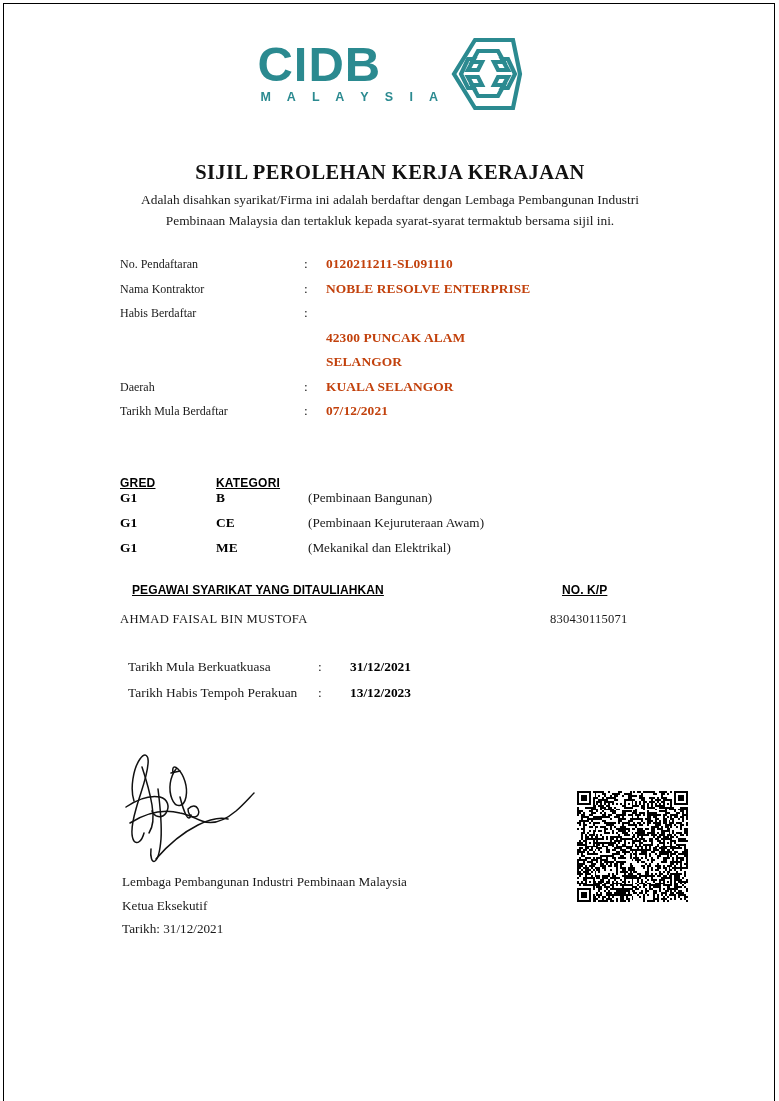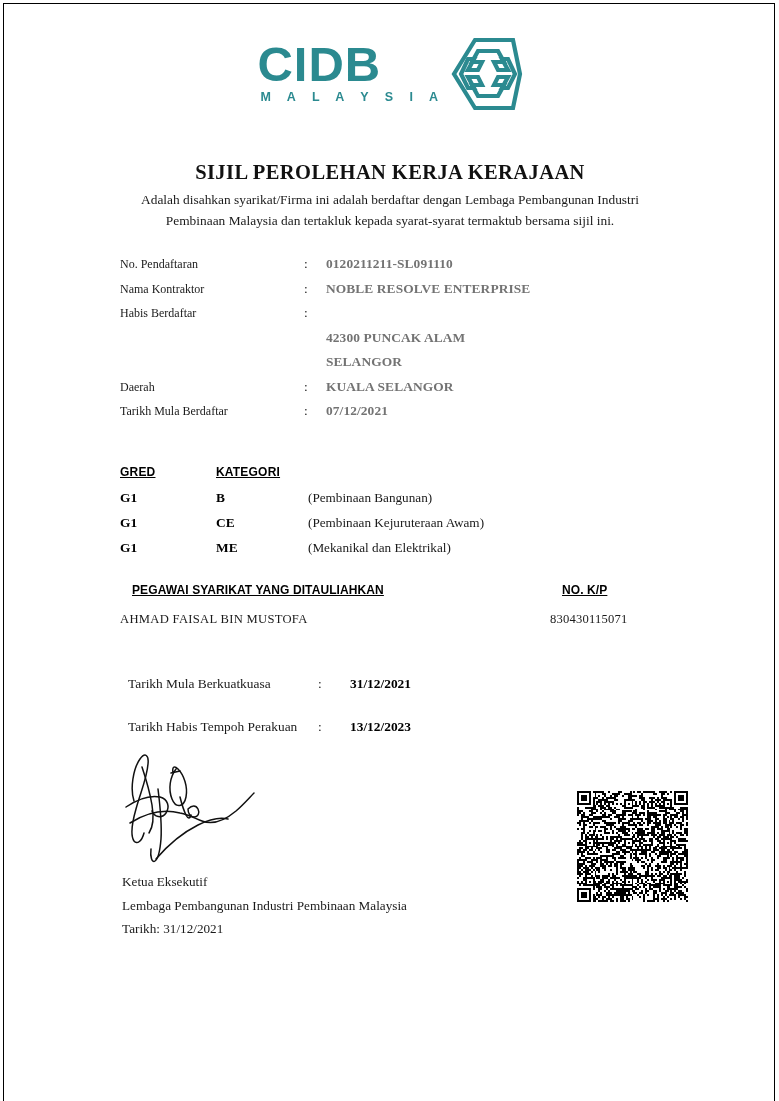--- a/index.html
+++ b/index.html
@@ -117,35 +117,35 @@
   }
   .det-colon {
     width: 22px;
     flex: none;
     font-size: 13.4px;
     color: #1a1a1a;
   }
   .det-value {
     font-size: 13.4px;
     font-weight: bold;
-    color: #737373;
+    color: #c2410c;
     letter-spacing: 0.1px;
   }
 
   
   .grades {
     position: absolute;
     left: 116px;
     top: 461px;
     width: 600px;
   }
   .grade-head {
     display: flex;
     height: 25px;
-    align-items: flex-start;
+    align-items: flex-end;
   }
   .grade-head span {
     font-family: "Liberation Sans", sans-serif;
     font-weight: bold;
     font-size: 12px;
     text-decoration: underline;
     letter-spacing: 0.2px;
     color: #000000;
   }
   .gh-gred { width: 96px; flex: none; }
@@ -215,21 +215,20 @@
   .validity {
     position: absolute;
     left: 124px;
     top: 655px;
     width: 500px;
   }
   .val-row {
     display: flex;
     align-items: baseline;
     height: 26px;
-    margin-top: 17px;
   }
   .val-label {
     width: 190px;
     flex: none;
     font-size: 13.4px;
     color: #1a1a1a;
   }
   .val-colon {
     width: 32px;
     flex: none;
@@ -387,22 +386,22 @@
       <path d="M60,20 C54,28 52,40 56,50 C60,60 68,58 70,48 C72,38 68,26 62,20 C58,16 56,18 57,24"></path>
       <path d="M64,48 C66,56 68,62 70,66 C72,70 74,70 75,66"></path>
       <path d="M14,74 C30,64 48,60 64,64 C74,66 80,70 86,72 C96,76 108,72 120,62 C128,55 134,48 138,44"></path>
       <path d="M40,110 C52,96 66,84 82,76 C94,70 104,68 112,70"></path>
       <path d="M72,60 C76,56 80,56 82,60 C84,64 82,68 78,68 C74,68 72,64 72,60 Z"></path>
       <path d="M55,24 L64,22"></path>
     </g>
   </svg>
 
   <div class="sign-block">
+    <div class="sign-line">Lembaga Pembangunan Industri Pembinaan Malaysia</div>
     <div class="sign-line">Ketua Eksekutif</div>
-    <div class="sign-line">Lembaga Pembangunan Industri Pembinaan Malaysia</div>
     <div class="sign-line">Tarikh: 31/12/2021</div>
   </div>
 
   <div class="qr">
     <svg width="111" height="111" viewBox="0 0 57 57" shape-rendering="crispEdges">
       <rect width="57" height="57" fill="#ffffff"></rect>
       <g fill="#000000" id="qr-modules">
           <path d="M0 0h1v1h-1zM1 0h1v1h-1zM2 0h1v1h-1zM3 0h1v1h-1zM4 0h1v1h-1zM5 0h1v1h-1zM6 0h1v1h-1zM8 0h1v1h-1zM9 0h1v1h-1zM10 0h1v1h-1zM11 0h1v1h-1zM12 0h1v1h-1zM13 0h1v1h-1zM16 0h1v1h-1zM21 0h1v1h-1zM22 0h1v1h-1zM27 0h1v1h-1zM29 0h1v1h-1zM31 0h1v1h-1zM32 0h1v1h-1zM34 0h1v1h-1zM35 0h1v1h-1zM36 0h1v1h-1zM37 0h1v1h-1zM38 0h1v1h-1zM39 0h1v1h-1zM42 0h1v1h-1zM43 0h1v1h-1zM44 0h1v1h-1zM45 0h1v1h-1zM48 0h1v1h-1zM50 0h1v1h-1zM51 0h1v1h-1zM52 0h1v1h-1zM53 0h1v1h-1zM54 0h1v1h-1zM55 0h1v1h-1zM56 0h1v1h-1zM0 1h1v1h-1zM6 1h1v1h-1zM9 1h1v1h-1zM13 1h1v1h-1zM14 1h1v1h-1zM18 1h1v1h-1zM19 1h1v1h-1zM20 1h1v1h-1zM21 1h1v1h-1zM24 1h1v1h-1zM25 1h1v1h-1zM26 1h1v1h-1zM27 1h1v1h-1zM33 1h1v1h-1zM39 1h1v1h-1zM40 1h1v1h-1zM43 1h1v1h-1zM44 1h1v1h-1zM46 1h1v1h-1zM50 1h1v1h-1zM56 1h1v1h-1zM0 2h1v1h-1zM2 2h1v1h-1zM3 2h1v1h-1zM4 2h1v1h-1zM6 2h1v1h-1zM9 2h1v1h-1zM11 2h1v1h-1zM14 2h1v1h-1zM17 2h1v1h-1zM19 2h1v1h-1zM20 2h1v1h-1zM23 2h1v1h-1zM26 2h1v1h-1zM27 2h1v1h-1zM28 2h1v1h-1zM29 2h1v1h-1zM30 2h1v1h-1zM32 2h1v1h-1zM33 2h1v1h-1zM43 2h1v1h-1zM50 2h1v1h-1zM52 2h1v1h-1zM53 2h1v1h-1zM54 2h1v1h-1zM56 2h1v1h-1zM0 3h1v1h-1zM2 3h1v1h-1zM3 3h1v1h-1zM4 3h1v1h-1zM6 3h1v1h-1zM8 3h1v1h-1zM9 3h1v1h-1zM10 3h1v1h-1zM13 3h1v1h-1zM15 3h1v1h-1zM16 3h1v1h-1zM17 3h1v1h-1zM18 3h1v1h-1zM19 3h1v1h-1zM26 3h1v1h-1zM27 3h1v1h-1zM32 3h1v1h-1zM33 3h1v1h-1zM34 3h1v1h-1zM37 3h1v1h-1zM38 3h1v1h-1zM39 3h1v1h-1zM41 3h1v1h-1zM43 3h1v1h-1zM44 3h1v1h-1zM45 3h1v1h-1zM50 3h1v1h-1zM52 3h1v1h-1zM53 3h1v1h-1zM54 3h1v1h-1zM56 3h1v1h-1zM0 4h1v1h-1zM2 4h1v1h-1zM3 4h1v1h-1zM4 4h1v1h-1zM6 4h1v1h-1zM8 4h1v1h-1zM11 4h1v1h-1zM12 4h1v1h-1zM13 4h1v1h-1zM14 4h1v1h-1zM15 4h1v1h-1zM19 4h1v1h-1zM20 4h1v1h-1zM24 4h1v1h-1zM25 4h1v1h-1zM26 4h1v1h-1zM27 4h1v1h-1zM28 4h1v1h-1zM29 4h1v1h-1zM33 4h1v1h-1zM34 4h1v1h-1zM38 4h1v1h-1zM40 4h1v1h-1zM41 4h1v1h-1zM42 4h1v1h-1zM44 4h1v1h-1zM45 4h1v1h-1zM46 4h1v1h-1zM47 4h1v1h-1zM48 4h1v1h-1zM50 4h1v1h-1zM52 4h1v1h-1zM53 4h1v1h-1zM54 4h1v1h-1zM56 4h1v1h-1zM0 5h1v1h-1zM6 5h1v1h-1zM8 5h1v1h-1zM10 5h1v1h-1zM11 5h1v1h-1zM12 5h1v1h-1zM14 5h1v1h-1zM15 5h1v1h-1zM16 5h1v1h-1zM17 5h1v1h-1zM18 5h1v1h-1zM24 5h1v1h-1zM28 5h1v1h-1zM30 5h1v1h-1zM32 5h1v1h-1zM34 5h1v1h-1zM35 5h1v1h-1zM37 5h1v1h-1zM38 5h1v1h-1zM39 5h1v1h-1zM41 5h1v1h-1zM43 5h1v1h-1zM44 5h1v1h-1zM48 5h1v1h-1zM50 5h1v1h-1zM56 5h1v1h-1zM0 6h1v1h-1zM1 6h1v1h-1zM2 6h1v1h-1zM3 6h1v1h-1zM4 6h1v1h-1zM5 6h1v1h-1zM6 6h1v1h-1zM8 6h1v1h-1zM10 6h1v1h-1zM12 6h1v1h-1zM14 6h1v1h-1zM16 6h1v1h-1zM18 6h1v1h-1zM20 6h1v1h-1zM22 6h1v1h-1zM24 6h1v1h-1zM26 6h1v1h-1zM28 6h1v1h-1zM30 6h1v1h-1zM32 6h1v1h-1zM34 6h1v1h-1zM36 6h1v1h-1zM38 6h1v1h-1zM40 6h1v1h-1zM42 6h1v1h-1zM44 6h1v1h-1zM46 6h1v1h-1zM48 6h1v1h-1zM50 6h1v1h-1zM51 6h1v1h-1zM52 6h1v1h-1zM53 6h1v1h-1zM54 6h1v1h-1zM55 6h1v1h-1zM56 6h1v1h-1zM8 7h1v1h-1zM9 7h1v1h-1zM11 7h1v1h-1zM12 7h1v1h-1zM13 7h1v1h-1zM15 7h1v1h-1zM16 7h1v1h-1zM23 7h1v1h-1zM24 7h1v1h-1zM28 7h1v1h-1zM29 7h1v1h-1zM30 7h1v1h-1zM31 7h1v1h-1zM33 7h1v1h-1zM34 7h1v1h-1zM36 7h1v1h-1zM38 7h1v1h-1zM40 7h1v1h-1zM41 7h1v1h-1zM42 7h1v1h-1zM43 7h1v1h-1zM44 7h1v1h-1zM48 7h1v1h-1zM0 8h1v1h-1zM4 8h1v1h-1zM5 8h1v1h-1zM6 8h1v1h-1zM7 8h1v1h-1zM8 8h1v1h-1zM9 8h1v1h-1zM12 8h1v1h-1zM13 8h1v1h-1zM14 8h1v1h-1zM16 8h1v1h-1zM17 8h1v1h-1zM19 8h1v1h-1zM24 8h1v1h-1zM25 8h1v1h-1zM26 8h1v1h-1zM27 8h1v1h-1zM28 8h1v1h-1zM33 8h1v1h-1zM34 8h1v1h-1zM36 8h1v1h-1zM37 8h1v1h-1zM38 8h1v1h-1zM39 8h1v1h-1zM42 8h1v1h-1zM43 8h1v1h-1zM44 8h1v1h-1zM45 8h1v1h-1zM46 8h1v1h-1zM47 8h1v1h-1zM48 8h1v1h-1zM49 8h1v1h-1zM53 8h1v1h-1zM54 8h1v1h-1zM55 8h1v1h-1zM56 8h1v1h-1zM0 9h1v1h-1zM7 9h1v1h-1zM8 9h1v1h-1zM9 9h1v1h-1zM10 9h1v1h-1zM12 9h1v1h-1zM14 9h1v1h-1zM15 9h1v1h-1zM16 9h1v1h-1zM17 9h1v1h-1zM18 9h1v1h-1zM20 9h1v1h-1zM21 9h1v1h-1zM30 9h1v1h-1zM34 9h1v1h-1zM40 9h1v1h-1zM45 9h1v1h-1zM47 9h1v1h-1zM48 9h1v1h-1zM49 9h1v1h-1zM50 9h1v1h-1zM52 9h1v1h-1zM53 9h1v1h-1zM54 9h1v1h-1zM55 9h1v1h-1zM56 9h1v1h-1zM0 10h1v1h-1zM1 10h1v1h-1zM2 10h1v1h-1zM6 10h1v1h-1zM7 10h1v1h-1zM10 10h1v1h-1zM13 10h1v1h-1zM17 10h1v1h-1zM18 10h1v1h-1zM19 10h1v1h-1zM23 10h1v1h-1zM24 10h1v1h-1zM25 10h1v1h-1zM26 10h1v1h-1zM27 10h1v1h-1zM29 10h1v1h-1zM30 10h1v1h-1zM36 10h1v1h-1zM42 10h1v1h-1zM43 10h1v1h-1zM44 10h1v1h-1zM45 10h1v1h-1zM50 10h1v1h-1zM53 10h1v1h-1zM54 10h1v1h-1zM56 10h1v1h-1zM0 11h1v1h-1zM1 11h1v1h-1zM3 11h1v1h-1zM7 11h1v1h-1zM8 11h1v1h-1zM9 11h1v1h-1zM12 11h1v1h-1zM14 11h1v1h-1zM18 11h1v1h-1zM19 11h1v1h-1zM23 11h1v1h-1zM24 11h1v1h-1zM28 11h1v1h-1zM29 11h1v1h-1zM30 11h1v1h-1zM32 11h1v1h-1zM33 11h1v1h-1zM34 11h1v1h-1zM36 11h1v1h-1zM37 11h1v1h-1zM38 11h1v1h-1zM39 11h1v1h-1zM40 11h1v1h-1zM45 11h1v1h-1zM46 11h1v1h-1zM47 11h1v1h-1zM51 11h1v1h-1zM52 11h1v1h-1zM54 11h1v1h-1zM56 11h1v1h-1zM0 12h1v1h-1zM2 12h1v1h-1zM3 12h1v1h-1zM6 12h1v1h-1zM7 12h1v1h-1zM13 12h1v1h-1zM14 12h1v1h-1zM16 12h1v1h-1zM17 12h1v1h-1zM20 12h1v1h-1zM21 12h1v1h-1zM22 12h1v1h-1zM23 12h1v1h-1zM24 12h1v1h-1zM26 12h1v1h-1zM27 12h1v1h-1zM28 12h1v1h-1zM30 12h1v1h-1zM31 12h1v1h-1zM32 12h1v1h-1zM34 12h1v1h-1zM36 12h1v1h-1zM37 12h1v1h-1zM38 12h1v1h-1zM39 12h1v1h-1zM40 12h1v1h-1zM41 12h1v1h-1zM42 12h1v1h-1zM44 12h1v1h-1zM45 12h1v1h-1zM48 12h1v1h-1zM49 12h1v1h-1zM50 12h1v1h-1zM51 12h1v1h-1zM54 12h1v1h-1zM55 12h1v1h-1zM56 12h1v1h-1zM2 13h1v1h-1zM3 13h1v1h-1zM4 13h1v1h-1zM5 13h1v1h-1zM8 13h1v1h-1zM9 13h1v1h-1zM10 13h1v1h-1zM11 13h1v1h-1zM12 13h1v1h-1zM13 13h1v1h-1zM14 13h1v1h-1zM15 13h1v1h-1zM16 13h1v1h-1zM19 13h1v1h-1zM20 13h1v1h-1zM21 13h1v1h-1zM23 13h1v1h-1zM28 13h1v1h-1zM31 13h1v1h-1zM36 13h1v1h-1zM37 13h1v1h-1zM39 13h1v1h-1zM40 13h1v1h-1zM44 13h1v1h-1zM46 13h1v1h-1zM48 13h1v1h-1zM50 13h1v1h-1zM51 13h1v1h-1zM53 13h1v1h-1zM54 13h1v1h-1zM56 13h1v1h-1zM2 14h1v1h-1zM5 14h1v1h-1zM6 14h1v1h-1zM7 14h1v1h-1zM8 14h1v1h-1zM9 14h1v1h-1zM10 14h1v1h-1zM11 14h1v1h-1zM12 14h1v1h-1zM17 14h1v1h-1zM21 14h1v1h-1zM22 14h1v1h-1zM23 14h1v1h-1zM24 14h1v1h-1zM27 14h1v1h-1zM28 14h1v1h-1zM29 14h1v1h-1zM30 14h1v1h-1zM31 14h1v1h-1zM32 14h1v1h-1zM33 14h1v1h-1zM35 14h1v1h-1zM36 14h1v1h-1zM37 14h1v1h-1zM40 14h1v1h-1zM41 14h1v1h-1zM44 14h1v1h-1zM45 14h1v1h-1zM48 14h1v1h-1zM49 14h1v1h-1zM52 14h1v1h-1zM54 14h1v1h-1zM56 14h1v1h-1zM1 15h1v1h-1zM2 15h1v1h-1zM3 15h1v1h-1zM4 15h1v1h-1zM5 15h1v1h-1zM7 15h1v1h-1zM13 15h1v1h-1zM14 15h1v1h-1zM21 15h1v1h-1zM22 15h1v1h-1zM26 15h1v1h-1zM27 15h1v1h-1zM28 15h1v1h-1zM33 15h1v1h-1zM36 15h1v1h-1zM37 15h1v1h-1zM38 15h1v1h-1zM40 15h1v1h-1zM42 15h1v1h-1zM44 15h1v1h-1zM45 15h1v1h-1zM47 15h1v1h-1zM49 15h1v1h-1zM54 15h1v1h-1zM0 16h1v1h-1zM1 16h1v1h-1zM3 16h1v1h-1zM6 16h1v1h-1zM8 16h1v1h-1zM9 16h1v1h-1zM10 16h1v1h-1zM11 16h1v1h-1zM14 16h1v1h-1zM15 16h1v1h-1zM16 16h1v1h-1zM17 16h1v1h-1zM18 16h1v1h-1zM19 16h1v1h-1zM21 16h1v1h-1zM23 16h1v1h-1zM24 16h1v1h-1zM25 16h1v1h-1zM26 16h1v1h-1zM29 16h1v1h-1zM31 16h1v1h-1zM32 16h1v1h-1zM34 16h1v1h-1zM36 16h1v1h-1zM37 16h1v1h-1zM39 16h1v1h-1zM40 16h1v1h-1zM41 16h1v1h-1zM42 16h1v1h-1zM44 16h1v1h-1zM45 16h1v1h-1zM47 16h1v1h-1zM48 16h1v1h-1zM49 16h1v1h-1zM51 16h1v1h-1zM52 16h1v1h-1zM53 16h1v1h-1zM56 16h1v1h-1zM1 17h1v1h-1zM3 17h1v1h-1zM4 17h1v1h-1zM8 17h1v1h-1zM15 17h1v1h-1zM16 17h1v1h-1zM17 17h1v1h-1zM18 17h1v1h-1zM23 17h1v1h-1zM26 17h1v1h-1zM27 17h1v1h-1zM28 17h1v1h-1zM29 17h1v1h-1zM30 17h1v1h-1zM32 17h1v1h-1zM33 17h1v1h-1zM36 17h1v1h-1zM40 17h1v1h-1zM41 17h1v1h-1zM42 17h1v1h-1zM45 17h1v1h-1zM46 17h1v1h-1zM47 17h1v1h-1zM48 17h1v1h-1zM50 17h1v1h-1zM53 17h1v1h-1zM54 17h1v1h-1zM56 17h1v1h-1zM3 18h1v1h-1zM6 18h1v1h-1zM7 18h1v1h-1zM9 18h1v1h-1zM10 18h1v1h-1zM12 18h1v1h-1zM13 18h1v1h-1zM14 18h1v1h-1zM17 18h1v1h-1zM19 18h1v1h-1zM22 18h1v1h-1zM23 18h1v1h-1zM24 18h1v1h-1zM30 18h1v1h-1zM38 18h1v1h-1zM39 18h1v1h-1zM40 18h1v1h-1zM41 18h1v1h-1zM43 18h1v1h-1zM45 18h1v1h-1zM46 18h1v1h-1zM48 18h1v1h-1zM51 18h1v1h-1zM53 18h1v1h-1zM0 19h1v1h-1zM2 19h1v1h-1zM3 19h1v1h-1zM9 19h1v1h-1zM14 19h1v1h-1zM15 19h1v1h-1zM17 19h1v1h-1zM20 19h1v1h-1zM21 19h1v1h-1zM22 19h1v1h-1zM23 19h1v1h-1zM24 19h1v1h-1zM25 19h1v1h-1zM26 19h1v1h-1zM28 19h1v1h-1zM29 19h1v1h-1zM31 19h1v1h-1zM32 19h1v1h-1zM33 19h1v1h-1zM35 19h1v1h-1zM36 19h1v1h-1zM38 19h1v1h-1zM39 19h1v1h-1zM41 19h1v1h-1zM42 19h1v1h-1zM43 19h1v1h-1zM46 19h1v1h-1zM47 19h1v1h-1zM53 19h1v1h-1zM55 19h1v1h-1zM56 19h1v1h-1zM3 20h1v1h-1zM6 20h1v1h-1zM8 20h1v1h-1zM9 20h1v1h-1zM11 20h1v1h-1zM12 20h1v1h-1zM14 20h1v1h-1zM18 20h1v1h-1zM21 20h1v1h-1zM22 20h1v1h-1zM23 20h1v1h-1zM24 20h1v1h-1zM26 20h1v1h-1zM31 20h1v1h-1zM32 20h1v1h-1zM33 20h1v1h-1zM34 20h1v1h-1zM38 20h1v1h-1zM39 20h1v1h-1zM43 20h1v1h-1zM44 20h1v1h-1zM45 20h1v1h-1zM46 20h1v1h-1zM47 20h1v1h-1zM49 20h1v1h-1zM55 20h1v1h-1zM56 20h1v1h-1zM2 21h1v1h-1zM3 21h1v1h-1zM5 21h1v1h-1zM8 21h1v1h-1zM14 21h1v1h-1zM15 21h1v1h-1zM16 21h1v1h-1zM18 21h1v1h-1zM20 21h1v1h-1zM23 21h1v1h-1zM24 21h1v1h-1zM25 21h1v1h-1zM28 21h1v1h-1zM30 21h1v1h-1zM31 21h1v1h-1zM32 21h1v1h-1zM33 21h1v1h-1zM34 21h1v1h-1zM36 21h1v1h-1zM37 21h1v1h-1zM38 21h1v1h-1zM39 21h1v1h-1zM41 21h1v1h-1zM43 21h1v1h-1zM44 21h1v1h-1zM47 21h1v1h-1zM49 21h1v1h-1zM51 21h1v1h-1zM52 21h1v1h-1zM53 21h1v1h-1zM55 21h1v1h-1zM56 21h1v1h-1zM2 22h1v1h-1zM4 22h1v1h-1zM6 22h1v1h-1zM7 22h1v1h-1zM8 22h1v1h-1zM10 22h1v1h-1zM12 22h1v1h-1zM21 22h1v1h-1zM24 22h1v1h-1zM25 22h1v1h-1zM26 22h1v1h-1zM29 22h1v1h-1zM31 22h1v1h-1zM32 22h1v1h-1zM33 22h1v1h-1zM34 22h1v1h-1zM35 22h1v1h-1zM36 22h1v1h-1zM38 22h1v1h-1zM39 22h1v1h-1zM40 22h1v1h-1zM42 22h1v1h-1zM43 22h1v1h-1zM44 22h1v1h-1zM46 22h1v1h-1zM47 22h1v1h-1zM48 22h1v1h-1zM50 22h1v1h-1zM53 22h1v1h-1zM54 22h1v1h-1zM56 22h1v1h-1zM2 23h1v1h-1zM4 23h1v1h-1zM5 23h1v1h-1zM7 23h1v1h-1zM9 23h1v1h-1zM10 23h1v1h-1zM13 23h1v1h-1zM15 23h1v1h-1zM17 23h1v1h-1zM18 23h1v1h-1zM19 23h1v1h-1zM20 23h1v1h-1zM21 23h1v1h-1zM22 23h1v1h-1zM28 23h1v1h-1zM29 23h1v1h-1zM31 23h1v1h-1zM33 23h1v1h-1zM39 23h1v1h-1zM41 23h1v1h-1zM42 23h1v1h-1zM44 23h1v1h-1zM45 23h1v1h-1zM46 23h1v1h-1zM48 23h1v1h-1zM49 23h1v1h-1zM51 23h1v1h-1zM2 24h1v1h-1zM4 24h1v1h-1zM5 24h1v1h-1zM6 24h1v1h-1zM7 24h1v1h-1zM8 24h1v1h-1zM9 24h1v1h-1zM10 24h1v1h-1zM11 24h1v1h-1zM12 24h1v1h-1zM13 24h1v1h-1zM15 24h1v1h-1zM17 24h1v1h-1zM18 24h1v1h-1zM20 24h1v1h-1zM22 24h1v1h-1zM23 24h1v1h-1zM24 24h1v1h-1zM25 24h1v1h-1zM26 24h1v1h-1zM27 24h1v1h-1zM28 24h1v1h-1zM30 24h1v1h-1zM32 24h1v1h-1zM33 24h1v1h-1zM34 24h1v1h-1zM37 24h1v1h-1zM38 24h1v1h-1zM40 24h1v1h-1zM41 24h1v1h-1zM43 24h1v1h-1zM44 24h1v1h-1zM45 24h1v1h-1zM46 24h1v1h-1zM47 24h1v1h-1zM48 24h1v1h-1zM52 24h1v1h-1zM53 24h1v1h-1zM54 24h1v1h-1zM55 24h1v1h-1zM1 25h1v1h-1zM3 25h1v1h-1zM4 25h1v1h-1zM8 25h1v1h-1zM10 25h1v1h-1zM17 25h1v1h-1zM19 25h1v1h-1zM20 25h1v1h-1zM21 25h1v1h-1zM22 25h1v1h-1zM24 25h1v1h-1zM28 25h1v1h-1zM29 25h1v1h-1zM30 25h1v1h-1zM31 25h1v1h-1zM32 25h1v1h-1zM34 25h1v1h-1zM35 25h1v1h-1zM37 25h1v1h-1zM38 25h1v1h-1zM41 25h1v1h-1zM42 25h1v1h-1zM44 25h1v1h-1zM48 25h1v1h-1zM49 25h1v1h-1zM50 25h1v1h-1zM52 25h1v1h-1zM53 25h1v1h-1zM54 25h1v1h-1zM55 25h1v1h-1zM56 25h1v1h-1zM0 26h1v1h-1zM1 26h1v1h-1zM2 26h1v1h-1zM4 26h1v1h-1zM6 26h1v1h-1zM8 26h1v1h-1zM9 26h1v1h-1zM10 26h1v1h-1zM11 26h1v1h-1zM12 26h1v1h-1zM13 26h1v1h-1zM14 26h1v1h-1zM15 26h1v1h-1zM16 26h1v1h-1zM17 26h1v1h-1zM18 26h1v1h-1zM19 26h1v1h-1zM21 26h1v1h-1zM24 26h1v1h-1zM26 26h1v1h-1zM28 26h1v1h-1zM29 26h1v1h-1zM32 26h1v1h-1zM33 26h1v1h-1zM38 26h1v1h-1zM42 26h1v1h-1zM43 26h1v1h-1zM44 26h1v1h-1zM46 26h1v1h-1zM48 26h1v1h-1zM50 26h1v1h-1zM0 27h1v1h-1zM1 27h1v1h-1zM2 27h1v1h-1zM3 27h1v1h-1zM4 27h1v1h-1zM8 27h1v1h-1zM10 27h1v1h-1zM11 27h1v1h-1zM13 27h1v1h-1zM16 27h1v1h-1zM17 27h1v1h-1zM18 27h1v1h-1zM20 27h1v1h-1zM23 27h1v1h-1zM24 27h1v1h-1zM28 27h1v1h-1zM30 27h1v1h-1zM32 27h1v1h-1zM34 27h1v1h-1zM35 27h1v1h-1zM36 27h1v1h-1zM37 27h1v1h-1zM38 27h1v1h-1zM41 27h1v1h-1zM44 27h1v1h-1zM48 27h1v1h-1zM51 27h1v1h-1zM52 27h1v1h-1zM53 27h1v1h-1zM54 27h1v1h-1zM55 27h1v1h-1zM4 28h1v1h-1zM5 28h1v1h-1zM6 28h1v1h-1zM7 28h1v1h-1zM8 28h1v1h-1zM9 28h1v1h-1zM10 28h1v1h-1zM13 28h1v1h-1zM14 28h1v1h-1zM15 28h1v1h-1zM18 28h1v1h-1zM20 28h1v1h-1zM21 28h1v1h-1zM22 28h1v1h-1zM23 28h1v1h-1zM24 28h1v1h-1zM25 28h1v1h-1zM26 28h1v1h-1zM27 28h1v1h-1zM28 28h1v1h-1zM30 28h1v1h-1zM31 28h1v1h-1zM32 28h1v1h-1zM33 28h1v1h-1zM35 28h1v1h-1zM37 28h1v1h-1zM40 28h1v1h-1zM41 28h1v1h-1zM43 28h1v1h-1zM44 28h1v1h-1zM45 28h1v1h-1zM46 28h1v1h-1zM47 28h1v1h-1zM48 28h1v1h-1zM49 28h1v1h-1zM50 28h1v1h-1zM52 28h1v1h-1zM55 28h1v1h-1zM1 29h1v1h-1zM2 29h1v1h-1zM4 29h1v1h-1zM5 29h1v1h-1zM7 29h1v1h-1zM10 29h1v1h-1zM11 29h1v1h-1zM12 29h1v1h-1zM15 29h1v1h-1zM19 29h1v1h-1zM20 29h1v1h-1zM21 29h1v1h-1zM22 29h1v1h-1zM25 29h1v1h-1zM26 29h1v1h-1zM27 29h1v1h-1zM31 29h1v1h-1zM33 29h1v1h-1zM35 29h1v1h-1zM37 29h1v1h-1zM39 29h1v1h-1zM40 29h1v1h-1zM42 29h1v1h-1zM43 29h1v1h-1zM44 29h1v1h-1zM45 29h1v1h-1zM48 29h1v1h-1zM49 29h1v1h-1zM50 29h1v1h-1zM51 29h1v1h-1zM52 29h1v1h-1zM53 29h1v1h-1zM55 29h1v1h-1zM0 30h1v1h-1zM1 30h1v1h-1zM3 30h1v1h-1zM4 30h1v1h-1zM6 30h1v1h-1zM7 30h1v1h-1zM9 30h1v1h-1zM11 30h1v1h-1zM15 30h1v1h-1zM16 30h1v1h-1zM18 30h1v1h-1zM19 30h1v1h-1zM22 30h1v1h-1zM23 30h1v1h-1zM24 30h1v1h-1zM27 30h1v1h-1zM28 30h1v1h-1zM29 30h1v1h-1zM30 30h1v1h-1zM31 30h1v1h-1zM32 30h1v1h-1zM33 30h1v1h-1zM34 30h1v1h-1zM35 30h1v1h-1zM36 30h1v1h-1zM37 30h1v1h-1zM39 30h1v1h-1zM40 30h1v1h-1zM41 30h1v1h-1zM43 30h1v1h-1zM44 30h1v1h-1zM46 30h1v1h-1zM47 30h1v1h-1zM49 30h1v1h-1zM55 30h1v1h-1zM56 30h1v1h-1zM0 31h1v1h-1zM1 31h1v1h-1zM2 31h1v1h-1zM3 31h1v1h-1zM5 31h1v1h-1zM8 31h1v1h-1zM12 31h1v1h-1zM15 31h1v1h-1zM16 31h1v1h-1zM20 31h1v1h-1zM21 31h1v1h-1zM23 31h1v1h-1zM24 31h1v1h-1zM25 31h1v1h-1zM26 31h1v1h-1zM28 31h1v1h-1zM30 31h1v1h-1zM33 31h1v1h-1zM34 31h1v1h-1zM35 31h1v1h-1zM38 31h1v1h-1zM39 31h1v1h-1zM42 31h1v1h-1zM43 31h1v1h-1zM44 31h1v1h-1zM45 31h1v1h-1zM46 31h1v1h-1zM47 31h1v1h-1zM48 31h1v1h-1zM50 31h1v1h-1zM51 31h1v1h-1zM54 31h1v1h-1zM55 31h1v1h-1zM56 31h1v1h-1zM0 32h1v1h-1zM2 32h1v1h-1zM5 32h1v1h-1zM6 32h1v1h-1zM7 32h1v1h-1zM8 32h1v1h-1zM9 32h1v1h-1zM10 32h1v1h-1zM18 32h1v1h-1zM19 32h1v1h-1zM20 32h1v1h-1zM21 32h1v1h-1zM24 32h1v1h-1zM27 32h1v1h-1zM29 32h1v1h-1zM30 32h1v1h-1zM32 32h1v1h-1zM33 32h1v1h-1zM34 32h1v1h-1zM35 32h1v1h-1zM37 32h1v1h-1zM40 32h1v1h-1zM42 32h1v1h-1zM43 32h1v1h-1zM44 32h1v1h-1zM45 32h1v1h-1zM46 32h1v1h-1zM48 32h1v1h-1zM49 32h1v1h-1zM50 32h1v1h-1zM52 32h1v1h-1zM53 32h1v1h-1zM54 32h1v1h-1zM55 32h1v1h-1zM56 32h1v1h-1zM2 33h1v1h-1zM3 33h1v1h-1zM12 33h1v1h-1zM13 33h1v1h-1zM14 33h1v1h-1zM15 33h1v1h-1zM16 33h1v1h-1zM17 33h1v1h-1zM18 33h1v1h-1zM22 33h1v1h-1zM23 33h1v1h-1zM27 33h1v1h-1zM30 33h1v1h-1zM35 33h1v1h-1zM37 33h1v1h-1zM41 33h1v1h-1zM42 33h1v1h-1zM46 33h1v1h-1zM48 33h1v1h-1zM51 33h1v1h-1zM55 33h1v1h-1zM56 33h1v1h-1zM1 34h1v1h-1zM4 34h1v1h-1zM5 34h1v1h-1zM6 34h1v1h-1zM8 34h1v1h-1zM10 34h1v1h-1zM11 34h1v1h-1zM12 34h1v1h-1zM15 34h1v1h-1zM18 34h1v1h-1zM19 34h1v1h-1zM21 34h1v1h-1zM22 34h1v1h-1zM23 34h1v1h-1zM24 34h1v1h-1zM27 34h1v1h-1zM29 34h1v1h-1zM30 34h1v1h-1zM31 34h1v1h-1zM33 34h1v1h-1zM35 34h1v1h-1zM38 34h1v1h-1zM41 34h1v1h-1zM44 34h1v1h-1zM45 34h1v1h-1zM46 34h1v1h-1zM47 34h1v1h-1zM49 34h1v1h-1zM51 34h1v1h-1zM52 34h1v1h-1zM53 34h1v1h-1zM54 34h1v1h-1zM56 34h1v1h-1zM0 35h1v1h-1zM1 35h1v1h-1zM2 35h1v1h-1zM3 35h1v1h-1zM4 35h1v1h-1zM7 35h1v1h-1zM8 35h1v1h-1zM9 35h1v1h-1zM10 35h1v1h-1zM12 35h1v1h-1zM13 35h1v1h-1zM14 35h1v1h-1zM15 35h1v1h-1zM19 35h1v1h-1zM28 35h1v1h-1zM30 35h1v1h-1zM31 35h1v1h-1zM32 35h1v1h-1zM36 35h1v1h-1zM38 35h1v1h-1zM39 35h1v1h-1zM44 35h1v1h-1zM45 35h1v1h-1zM49 35h1v1h-1zM51 35h1v1h-1zM53 35h1v1h-1zM54 35h1v1h-1zM56 35h1v1h-1zM0 36h1v1h-1zM3 36h1v1h-1zM5 36h1v1h-1zM6 36h1v1h-1zM7 36h1v1h-1zM10 36h1v1h-1zM12 36h1v1h-1zM14 36h1v1h-1zM15 36h1v1h-1zM16 36h1v1h-1zM17 36h1v1h-1zM18 36h1v1h-1zM20 36h1v1h-1zM21 36h1v1h-1zM22 36h1v1h-1zM23 36h1v1h-1zM24 36h1v1h-1zM31 36h1v1h-1zM33 36h1v1h-1zM34 36h1v1h-1zM38 36h1v1h-1zM43 36h1v1h-1zM44 36h1v1h-1zM45 36h1v1h-1zM48 36h1v1h-1zM49 36h1v1h-1zM50 36h1v1h-1zM51 36h1v1h-1zM52 36h1v1h-1zM53 36h1v1h-1zM56 36h1v1h-1zM0 37h1v1h-1zM1 37h1v1h-1zM2 37h1v1h-1zM3 37h1v1h-1zM7 37h1v1h-1zM8 37h1v1h-1zM9 37h1v1h-1zM12 37h1v1h-1zM13 37h1v1h-1zM15 37h1v1h-1zM17 37h1v1h-1zM19 37h1v1h-1zM20 37h1v1h-1zM22 37h1v1h-1zM23 37h1v1h-1zM27 37h1v1h-1zM35 37h1v1h-1zM37 37h1v1h-1zM41 37h1v1h-1zM48 37h1v1h-1zM49 37h1v1h-1zM51 37h1v1h-1zM53 37h1v1h-1zM55 37h1v1h-1zM56 37h1v1h-1zM0 38h1v1h-1zM1 38h1v1h-1zM2 38h1v1h-1zM4 38h1v1h-1zM6 38h1v1h-1zM7 38h1v1h-1zM8 38h1v1h-1zM12 38h1v1h-1zM13 38h1v1h-1zM14 38h1v1h-1zM16 38h1v1h-1zM17 38h1v1h-1zM19 38h1v1h-1zM20 38h1v1h-1zM22 38h1v1h-1zM27 38h1v1h-1zM28 38h1v1h-1zM33 38h1v1h-1zM34 38h1v1h-1zM36 38h1v1h-1zM37 38h1v1h-1zM40 38h1v1h-1zM41 38h1v1h-1zM42 38h1v1h-1zM44 38h1v1h-1zM46 38h1v1h-1zM47 38h1v1h-1zM48 38h1v1h-1zM50 38h1v1h-1zM53 38h1v1h-1zM56 38h1v1h-1zM0 39h1v1h-1zM1 39h1v1h-1zM3 39h1v1h-1zM4 39h1v1h-1zM5 39h1v1h-1zM7 39h1v1h-1zM9 39h1v1h-1zM10 39h1v1h-1zM11 39h1v1h-1zM13 39h1v1h-1zM14 39h1v1h-1zM20 39h1v1h-1zM22 39h1v1h-1zM23 39h1v1h-1zM24 39h1v1h-1zM26 39h1v1h-1zM27 39h1v1h-1zM28 39h1v1h-1zM29 39h1v1h-1zM34 39h1v1h-1zM36 39h1v1h-1zM38 39h1v1h-1zM41 39h1v1h-1zM42 39h1v1h-1zM44 39h1v1h-1zM45 39h1v1h-1zM47 39h1v1h-1zM49 39h1v1h-1zM50 39h1v1h-1zM51 39h1v1h-1zM52 39h1v1h-1zM53 39h1v1h-1zM54 39h1v1h-1zM55 39h1v1h-1zM56 39h1v1h-1zM0 40h1v1h-1zM2 40h1v1h-1zM4 40h1v1h-1zM5 40h1v1h-1zM6 40h1v1h-1zM8 40h1v1h-1zM10 40h1v1h-1zM11 40h1v1h-1zM14 40h1v1h-1zM17 40h1v1h-1zM20 40h1v1h-1zM23 40h1v1h-1zM24 40h1v1h-1zM26 40h1v1h-1zM27 40h1v1h-1zM28 40h1v1h-1zM29 40h1v1h-1zM36 40h1v1h-1zM38 40h1v1h-1zM40 40h1v1h-1zM41 40h1v1h-1zM45 40h1v1h-1zM47 40h1v1h-1zM48 40h1v1h-1zM50 40h1v1h-1zM53 40h1v1h-1zM0 41h1v1h-1zM1 41h1v1h-1zM3 41h1v1h-1zM4 41h1v1h-1zM5 41h1v1h-1zM7 41h1v1h-1zM9 41h1v1h-1zM11 41h1v1h-1zM20 41h1v1h-1zM22 41h1v1h-1zM23 41h1v1h-1zM24 41h1v1h-1zM25 41h1v1h-1zM27 41h1v1h-1zM29 41h1v1h-1zM30 41h1v1h-1zM35 41h1v1h-1zM36 41h1v1h-1zM42 41h1v1h-1zM44 41h1v1h-1zM46 41h1v1h-1zM47 41h1v1h-1zM51 41h1v1h-1zM55 41h1v1h-1zM0 42h1v1h-1zM1 42h1v1h-1zM2 42h1v1h-1zM4 42h1v1h-1zM5 42h1v1h-1zM6 42h1v1h-1zM9 42h1v1h-1zM16 42h1v1h-1zM18 42h1v1h-1zM20 42h1v1h-1zM24 42h1v1h-1zM26 42h1v1h-1zM27 42h1v1h-1zM28 42h1v1h-1zM31 42h1v1h-1zM32 42h1v1h-1zM35 42h1v1h-1zM36 42h1v1h-1zM38 42h1v1h-1zM40 42h1v1h-1zM42 42h1v1h-1zM43 42h1v1h-1zM46 42h1v1h-1zM48 42h1v1h-1zM49 42h1v1h-1zM50 42h1v1h-1zM51 42h1v1h-1zM52 42h1v1h-1zM53 42h1v1h-1zM55 42h1v1h-1zM1 43h1v1h-1zM4 43h1v1h-1zM7 43h1v1h-1zM9 43h1v1h-1zM10 43h1v1h-1zM11 43h1v1h-1zM13 43h1v1h-1zM14 43h1v1h-1zM15 43h1v1h-1zM16 43h1v1h-1zM18 43h1v1h-1zM19 43h1v1h-1zM23 43h1v1h-1zM24 43h1v1h-1zM25 43h1v1h-1zM26 43h1v1h-1zM27 43h1v1h-1zM28 43h1v1h-1zM29 43h1v1h-1zM30 43h1v1h-1zM32 43h1v1h-1zM33 43h1v1h-1zM34 43h1v1h-1zM35 43h1v1h-1zM36 43h1v1h-1zM37 43h1v1h-1zM38 43h1v1h-1zM39 43h1v1h-1zM41 43h1v1h-1zM42 43h1v1h-1zM44 43h1v1h-1zM45 43h1v1h-1zM47 43h1v1h-1zM48 43h1v1h-1zM50 43h1v1h-1zM51 43h1v1h-1zM52 43h1v1h-1zM55 43h1v1h-1zM0 44h1v1h-1zM3 44h1v1h-1zM4 44h1v1h-1zM5 44h1v1h-1zM6 44h1v1h-1zM7 44h1v1h-1zM8 44h1v1h-1zM10 44h1v1h-1zM11 44h1v1h-1zM13 44h1v1h-1zM14 44h1v1h-1zM15 44h1v1h-1zM17 44h1v1h-1zM18 44h1v1h-1zM19 44h1v1h-1zM20 44h1v1h-1zM21 44h1v1h-1zM24 44h1v1h-1zM25 44h1v1h-1zM26 44h1v1h-1zM27 44h1v1h-1zM28 44h1v1h-1zM29 44h1v1h-1zM30 44h1v1h-1zM31 44h1v1h-1zM32 44h1v1h-1zM35 44h1v1h-1zM38 44h1v1h-1zM43 44h1v1h-1zM44 44h1v1h-1zM45 44h1v1h-1zM46 44h1v1h-1zM47 44h1v1h-1zM48 44h1v1h-1zM50 44h1v1h-1zM51 44h1v1h-1zM52 44h1v1h-1zM54 44h1v1h-1zM3 45h1v1h-1zM4 45h1v1h-1zM8 45h1v1h-1zM12 45h1v1h-1zM13 45h1v1h-1zM16 45h1v1h-1zM19 45h1v1h-1zM22 45h1v1h-1zM24 45h1v1h-1zM28 45h1v1h-1zM31 45h1v1h-1zM33 45h1v1h-1zM36 45h1v1h-1zM38 45h1v1h-1zM39 45h1v1h-1zM40 45h1v1h-1zM42 45h1v1h-1zM43 45h1v1h-1zM44 45h1v1h-1zM48 45h1v1h-1zM50 45h1v1h-1zM51 45h1v1h-1zM52 45h1v1h-1zM53 45h1v1h-1zM56 45h1v1h-1zM0 46h1v1h-1zM2 46h1v1h-1zM4 46h1v1h-1zM6 46h1v1h-1zM8 46h1v1h-1zM9 46h1v1h-1zM11 46h1v1h-1zM12 46h1v1h-1zM13 46h1v1h-1zM15 46h1v1h-1zM16 46h1v1h-1zM18 46h1v1h-1zM20 46h1v1h-1zM23 46h1v1h-1zM24 46h1v1h-1zM26 46h1v1h-1zM28 46h1v1h-1zM31 46h1v1h-1zM33 46h1v1h-1zM35 46h1v1h-1zM39 46h1v1h-1zM42 46h1v1h-1zM44 46h1v1h-1zM46 46h1v1h-1zM48 46h1v1h-1zM50 46h1v1h-1zM52 46h1v1h-1zM53 46h1v1h-1zM54 46h1v1h-1zM55 46h1v1h-1zM56 46h1v1h-1zM0 47h1v1h-1zM1 47h1v1h-1zM2 47h1v1h-1zM3 47h1v1h-1zM4 47h1v1h-1zM8 47h1v1h-1zM9 47h1v1h-1zM10 47h1v1h-1zM11 47h1v1h-1zM12 47h1v1h-1zM14 47h1v1h-1zM15 47h1v1h-1zM16 47h1v1h-1zM18 47h1v1h-1zM19 47h1v1h-1zM20 47h1v1h-1zM21 47h1v1h-1zM22 47h1v1h-1zM24 47h1v1h-1zM28 47h1v1h-1zM30 47h1v1h-1zM32 47h1v1h-1zM33 47h1v1h-1zM34 47h1v1h-1zM36 47h1v1h-1zM37 47h1v1h-1zM40 47h1v1h-1zM41 47h1v1h-1zM42 47h1v1h-1zM43 47h1v1h-1zM44 47h1v1h-1zM48 47h1v1h-1zM50 47h1v1h-1zM51 47h1v1h-1zM53 47h1v1h-1zM55 47h1v1h-1zM1 48h1v1h-1zM3 48h1v1h-1zM4 48h1v1h-1zM5 48h1v1h-1zM6 48h1v1h-1zM7 48h1v1h-1zM8 48h1v1h-1zM9 48h1v1h-1zM10 48h1v1h-1zM11 48h1v1h-1zM13 48h1v1h-1zM14 48h1v1h-1zM17 48h1v1h-1zM18 48h1v1h-1zM20 48h1v1h-1zM22 48h1v1h-1zM23 48h1v1h-1zM24 48h1v1h-1zM25 48h1v1h-1zM26 48h1v1h-1zM27 48h1v1h-1zM28 48h1v1h-1zM31 48h1v1h-1zM34 48h1v1h-1zM35 48h1v1h-1zM37 48h1v1h-1zM38 48h1v1h-1zM39 48h1v1h-1zM40 48h1v1h-1zM41 48h1v1h-1zM42 48h1v1h-1zM44 48h1v1h-1zM45 48h1v1h-1zM46 48h1v1h-1zM47 48h1v1h-1zM48 48h1v1h-1zM50 48h1v1h-1zM51 48h1v1h-1zM54 48h1v1h-1zM8 49h1v1h-1zM10 49h1v1h-1zM11 49h1v1h-1zM12 49h1v1h-1zM14 49h1v1h-1zM15 49h1v1h-1zM16 49h1v1h-1zM18 49h1v1h-1zM23 49h1v1h-1zM28 49h1v1h-1zM29 49h1v1h-1zM30 49h1v1h-1zM32 49h1v1h-1zM34 49h1v1h-1zM37 49h1v1h-1zM39 49h1v1h-1zM40 49h1v1h-1zM41 49h1v1h-1zM42 49h1v1h-1zM46 49h1v1h-1zM47 49h1v1h-1zM50 49h1v1h-1zM51 49h1v1h-1zM52 49h1v1h-1zM53 49h1v1h-1zM55 49h1v1h-1zM0 50h1v1h-1zM1 50h1v1h-1zM2 50h1v1h-1zM3 50h1v1h-1zM4 50h1v1h-1zM5 50h1v1h-1zM6 50h1v1h-1zM8 50h1v1h-1zM11 50h1v1h-1zM12 50h1v1h-1zM15 50h1v1h-1zM17 50h1v1h-1zM18 50h1v1h-1zM19 50h1v1h-1zM20 50h1v1h-1zM21 50h1v1h-1zM22 50h1v1h-1zM23 50h1v1h-1zM24 50h1v1h-1zM25 50h1v1h-1zM26 50h1v1h-1zM27 50h1v1h-1zM28 50h1v1h-1zM30 50h1v1h-1zM31 50h1v1h-1zM35 50h1v1h-1zM37 50h1v1h-1zM38 50h1v1h-1zM42 50h1v1h-1zM44 50h1v1h-1zM46 50h1v1h-1zM47 50h1v1h-1zM48 50h1v1h-1zM49 50h1v1h-1zM50 50h1v1h-1zM51 50h1v1h-1zM56 50h1v1h-1zM0 51h1v1h-1zM6 51h1v1h-1zM11 51h1v1h-1zM14 51h1v1h-1zM16 51h1v1h-1zM20 51h1v1h-1zM21 51h1v1h-1zM22 51h1v1h-1zM23 51h1v1h-1zM24 51h1v1h-1zM25 51h1v1h-1zM26 51h1v1h-1zM28 51h1v1h-1zM29 51h1v1h-1zM33 51h1v1h-1zM35 51h1v1h-1zM36 51h1v1h-1zM39 51h1v1h-1zM40 51h1v1h-1zM42 51h1v1h-1zM45 51h1v1h-1zM46 51h1v1h-1zM48 51h1v1h-1zM50 51h1v1h-1zM52 51h1v1h-1zM53 51h1v1h-1zM56 51h1v1h-1zM0 52h1v1h-1zM2 52h1v1h-1zM3 52h1v1h-1zM4 52h1v1h-1zM6 52h1v1h-1zM10 52h1v1h-1zM12 52h1v1h-1zM15 52h1v1h-1zM16 52h1v1h-1zM17 52h1v1h-1zM19 52h1v1h-1zM20 52h1v1h-1zM21 52h1v1h-1zM22 52h1v1h-1zM23 52h1v1h-1zM24 52h1v1h-1zM26 52h1v1h-1zM29 52h1v1h-1zM30 52h1v1h-1zM32 52h1v1h-1zM33 52h1v1h-1zM35 52h1v1h-1zM39 52h1v1h-1zM40 52h1v1h-1zM43 52h1v1h-1zM44 52h1v1h-1zM45 52h1v1h-1zM48 52h1v1h-1zM49 52h1v1h-1zM51 52h1v1h-1zM52 52h1v1h-1zM53 52h1v1h-1zM54 52h1v1h-1zM0 53h1v1h-1zM2 53h1v1h-1zM3 53h1v1h-1zM4 53h1v1h-1zM6 53h1v1h-1zM8 53h1v1h-1zM10 53h1v1h-1zM11 53h1v1h-1zM12 53h1v1h-1zM15 53h1v1h-1zM16 53h1v1h-1zM17 53h1v1h-1zM18 53h1v1h-1zM19 53h1v1h-1zM20 53h1v1h-1zM21 53h1v1h-1zM22 53h1v1h-1zM23 53h1v1h-1zM24 53h1v1h-1zM25 53h1v1h-1zM26 53h1v1h-1zM27 53h1v1h-1zM31 53h1v1h-1zM34 53h1v1h-1zM36 53h1v1h-1zM39 53h1v1h-1zM41 53h1v1h-1zM43 53h1v1h-1zM45 53h1v1h-1zM47 53h1v1h-1zM48 53h1v1h-1zM49 53h1v1h-1zM50 53h1v1h-1zM52 53h1v1h-1zM53 53h1v1h-1zM54 53h1v1h-1zM55 53h1v1h-1zM0 54h1v1h-1zM2 54h1v1h-1zM3 54h1v1h-1zM4 54h1v1h-1zM6 54h1v1h-1zM8 54h1v1h-1zM9 54h1v1h-1zM11 54h1v1h-1zM13 54h1v1h-1zM14 54h1v1h-1zM16 54h1v1h-1zM18 54h1v1h-1zM22 54h1v1h-1zM23 54h1v1h-1zM25 54h1v1h-1zM28 54h1v1h-1zM32 54h1v1h-1zM34 54h1v1h-1zM39 54h1v1h-1zM41 54h1v1h-1zM44 54h1v1h-1zM46 54h1v1h-1zM50 54h1v1h-1zM52 54h1v1h-1zM55 54h1v1h-1zM56 54h1v1h-1zM0 55h1v1h-1zM6 55h1v1h-1zM8 55h1v1h-1zM9 55h1v1h-1zM10 55h1v1h-1zM13 55h1v1h-1zM15 55h1v1h-1zM16 55h1v1h-1zM17 55h1v1h-1zM20 55h1v1h-1zM22 55h1v1h-1zM23 55h1v1h-1zM25 55h1v1h-1zM26 55h1v1h-1zM28 55h1v1h-1zM34 55h1v1h-1zM39 55h1v1h-1zM40 55h1v1h-1zM41 55h1v1h-1zM43 55h1v1h-1zM44 55h1v1h-1zM45 55h1v1h-1zM48 55h1v1h-1zM50 55h1v1h-1zM53 55h1v1h-1zM55 55h1v1h-1zM0 56h1v1h-1zM1 56h1v1h-1zM2 56h1v1h-1zM3 56h1v1h-1zM4 56h1v1h-1zM5 56h1v1h-1zM6 56h1v1h-1zM8 56h1v1h-1zM9 56h1v1h-1zM11 56h1v1h-1zM12 56h1v1h-1zM13 56h1v1h-1zM14 56h1v1h-1zM15 56h1v1h-1zM17 56h1v1h-1zM18 56h1v1h-1zM20 56h1v1h-1zM22 56h1v1h-1zM23 56h1v1h-1zM24 56h1v1h-1zM26 56h1v1h-1zM34 56h1v1h-1zM36 56h1v1h-1zM37 56h1v1h-1zM38 56h1v1h-1zM39 56h1v1h-1zM41 56h1v1h-1zM44 56h1v1h-1zM46 56h1v1h-1zM56 56h1v1h-1z" fill="#000000"></path>
         </g>
     </svg>

